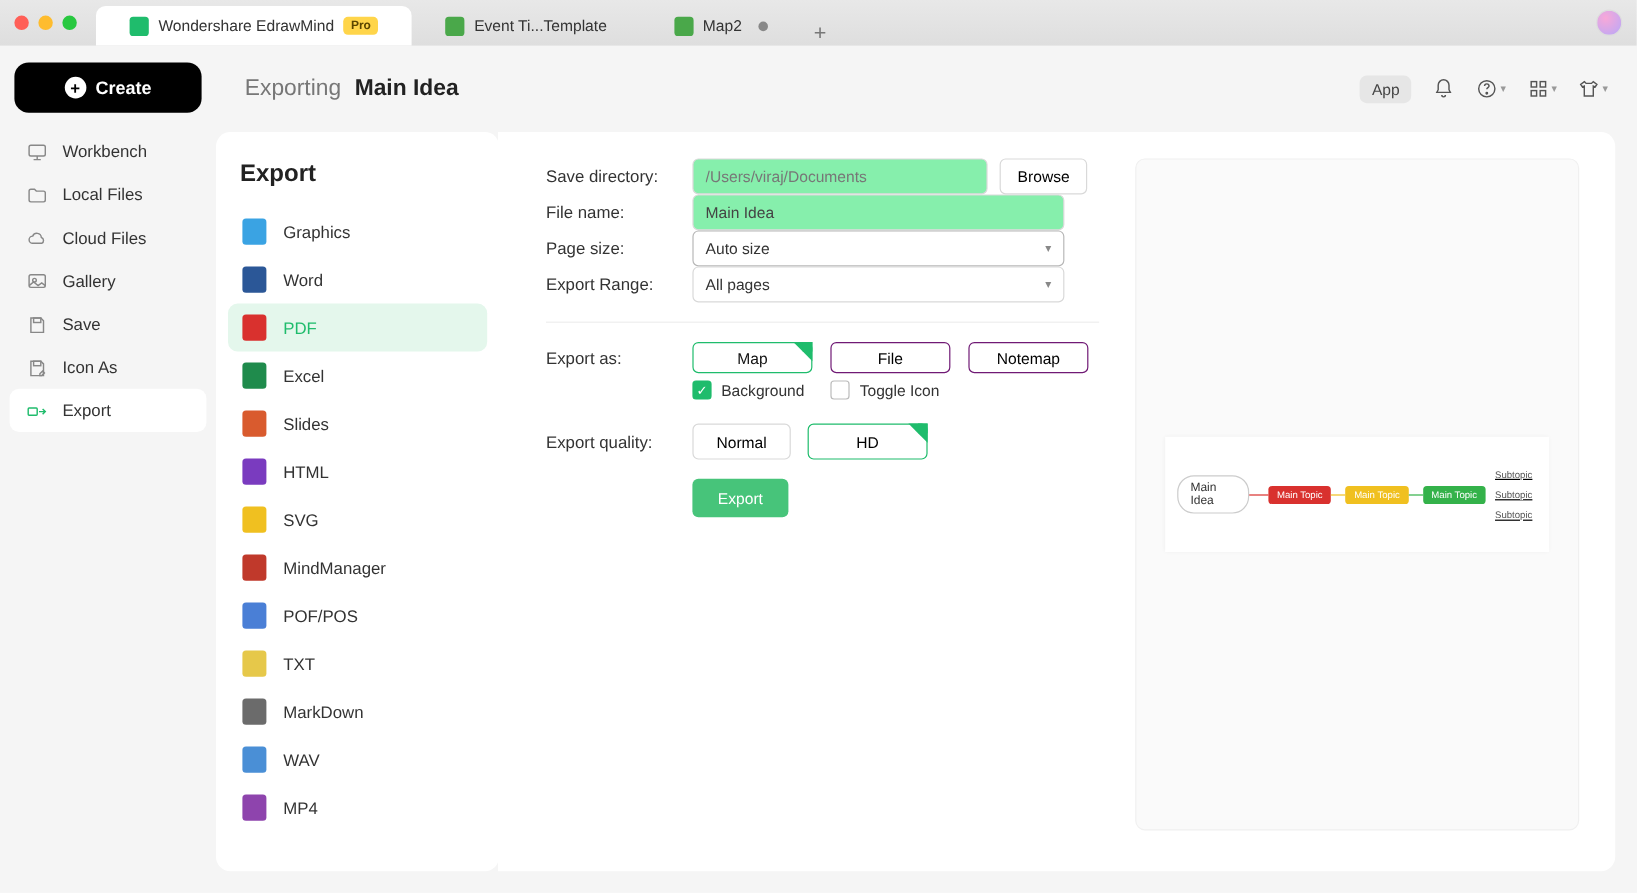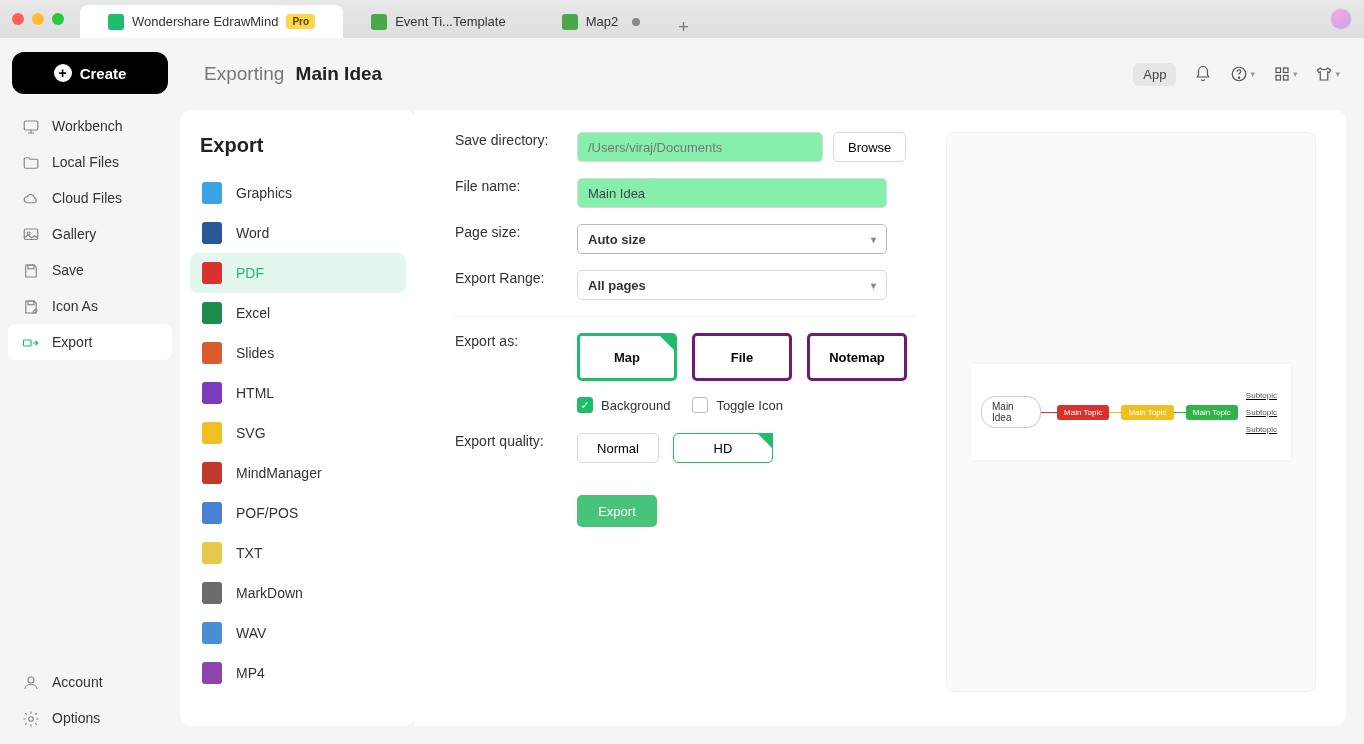--- a/index.html
+++ b/index.html
@@ -45,31 +45,31 @@
 
 .panel-row { display: flex; gap: 0; flex: 1; padding: 0 18px 18px 0; }
 .export-panel { width: 236px; background: #fff; border-radius: 12px; margin-left: 0; padding: 18px 10px; }
 .export-title { font-size: 20px; font-weight: 700; color: #222; margin: 6px 0 16px 10px; }
 .format-item { display: flex; align-items: center; gap: 14px; padding: 9px 12px; font-size: 14px; color: #333; border-radius: 8px; cursor: pointer; }
 .format-item.active { background: #e4f7ec; color: #1fbc6c; }
 .fmt-icon { width: 20px; height: 22px; border-radius: 3px; display: inline-block; position: relative; }
 
 .form-panel { flex: 1; background: #fff; border-radius: 0 12px 12px 0; padding: 22px 30px 22px 40px; display: flex; gap: 30px; margin-left: -1px; }
 .form-col { flex: 1; max-width: 510px; }
-.form-row { display: flex; align-items: flex-start; margin-bottom: 16px; }
+.form-row { display: flex; align-items: center; margin-bottom: 0; }
 .form-row label { width: 122px; font-size: 14px; color: #333; }
 .text-input { flex: 1; max-width: 246px; height: 30px; border: 1px solid #d9d9d9; border-radius: 5px; padding: 0 10px; font-size: 13px; color: #444; background: #86efac; }
 .text-input[readonly] { color: #777; }
 .browse-btn { margin-left: 10px; height: 30px; padding: 0 14px; border: 1px solid #d9d9d9; background: #fff; border-radius: 5px; font-size: 13px; cursor: pointer; }
-.select { flex: 1; max-width: 310px; height: 30px; border: 1px solid #d9d9d9; border-radius: 5px; padding: 0 10px; font-size: 13px; color: #333; background: #fff; display: flex; align-items: center; justify-content: space-between; cursor: pointer; font-weight: bold; }
+.select { flex: 1; max-width: 310px; height: 30px; border: 1px solid #d9d9d9; border-radius: 5px; padding: 0 10px; font-size: 13px; color: #333; background: #fff; display: flex; align-items: center; justify-content: space-between; cursor: pointer; }
 .select .chev { font-size: 10px; color: #888; }
 .select.open { border-color: #b8b8b8; }
 hr.sep { border: none; border-top: 1px solid #eee; margin: 16px 0; }
 .seg-group { display: flex; gap: 15px; }
-.seg-btn { width: 100px; height: 48px; border: 3px solid #701a75; background: #fff; border-radius: 5px; font-size: 13px; cursor: pointer; position: relative; font-weight: bold; }
+.seg-btn { width: 100px; height: 26px; border: 1px solid #701a75; background: #fff; border-radius: 5px; font-size: 13px; cursor: pointer; position: relative; }
 .seg-btn.active { border-color: #1fbc6c; color: #111; }
 .seg-btn.active::after { content: ""; position: absolute; right: -1px; top: -1px; border: 8px solid transparent; border-top-color: #1fbc6c; border-right-color: #1fbc6c; }
 .check-row { display: flex; gap: 22px; margin-left: 122px; margin-top: 6px; margin-bottom: 16px; }
 .chk { display: flex; align-items: center; gap: 8px; font-size: 13px; color: #333; cursor: pointer; }
 .chk .box { width: 16px; height: 16px; border: 1px solid #bbb; border-radius: 3px; display: flex; align-items: center; justify-content: center; background: #fff; }
 .chk.checked .box { background: #1fbc6c; border-color: #1fbc6c; color: #fff; font-size: 11px; }
 .quality-group { display: flex; gap: 14px; }
 .q-btn { width: 82px; height: 30px; border: 1px solid #d9d9d9; background: #fff; border-radius: 5px; font-size: 13px; cursor: pointer; position: relative; }
 .q-btn.wide { width: 100px; }
 .q-btn.active { border-color: #1fbc6c; }
@@ -161,36 +161,20 @@
               <path d="M15 18l3-3 2 2-3 3h-2v-2z"></path>
             </svg></span>
     <span>Icon As</span>
         </div>
         <div class="nav-item active">
     <span class="nav-icon"><svg width="18" height="18" viewBox="0 0 24 24" fill="none" stroke="currentColor" stroke-width="1.6">
               <rect x="2" y="8" width="10" height="8" rx="1"></rect>
               <path d="M14 12h7M18 9l3 3-3 3"></path>
             </svg></span>
     <span>Export</span>
-        </div>
-      </div>
-    <div class="sidebar-bottom" id="nav-bottom">
-        <div class="nav-item ">
-    <span class="nav-icon"><svg width="18" height="18" viewBox="0 0 24 24" fill="none" stroke="currentColor" stroke-width="1.6">
-              <circle cx="12" cy="8" r="4"></circle>
-              <path d="M4 20c0-4 4-6 8-6s8 2 8 6"></path>
-            </svg></span>
-    <span>Account</span>
-        </div>
-        <div class="nav-item ">
-    <span class="nav-icon"><svg width="18" height="18" viewBox="0 0 24 24" fill="none" stroke="currentColor" stroke-width="1.6">
-              <circle cx="12" cy="12" r="3"></circle>
-              <path d="M12 2v3M12 19v3M4.2 4.2l2.1 2.1M17.7 17.7l2.1 2.1M2 12h3M19 12h3M4.2 19.8l2.1-2.1M17.7 6.3l2.1-2.1"></path>
-            </svg></span>
-    <span>Options</span>
         </div>
       </div>
   </div>
 
   <div class="content">
     <div class="topbar">
       <div class="page-title">
         <span>Exporting</span>
         <strong>Main Idea</strong>
       </div>

